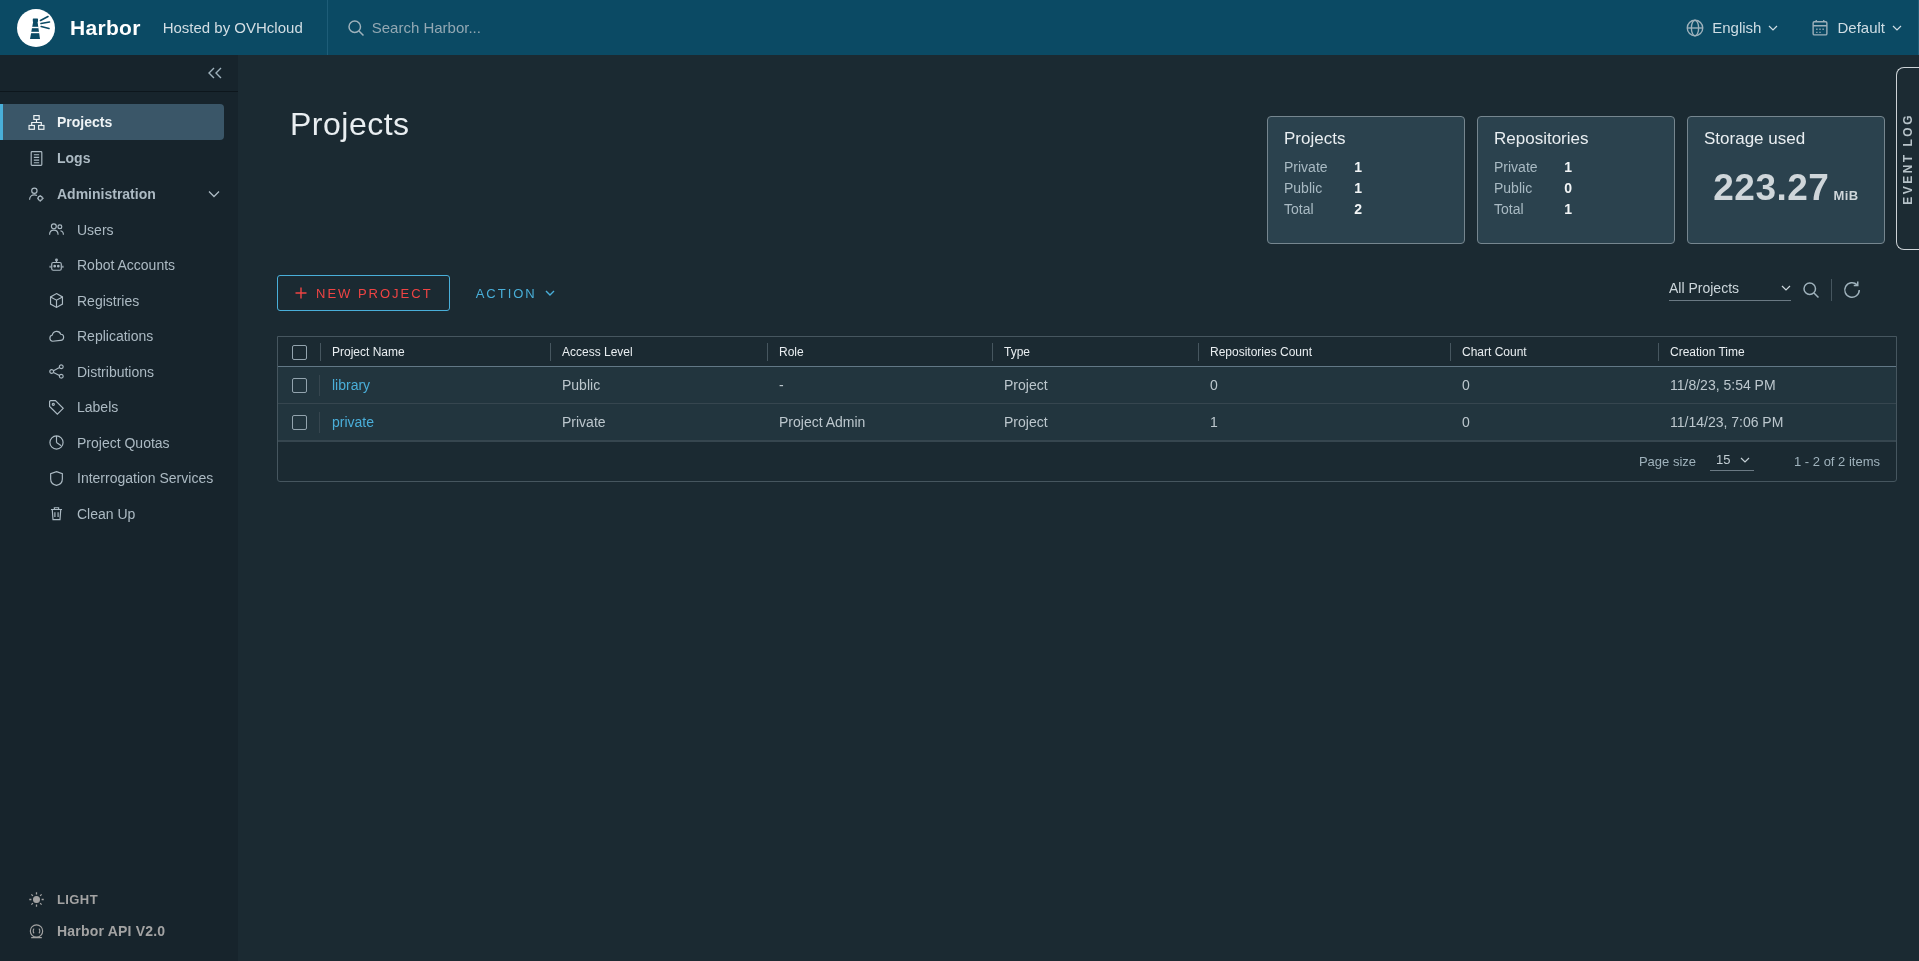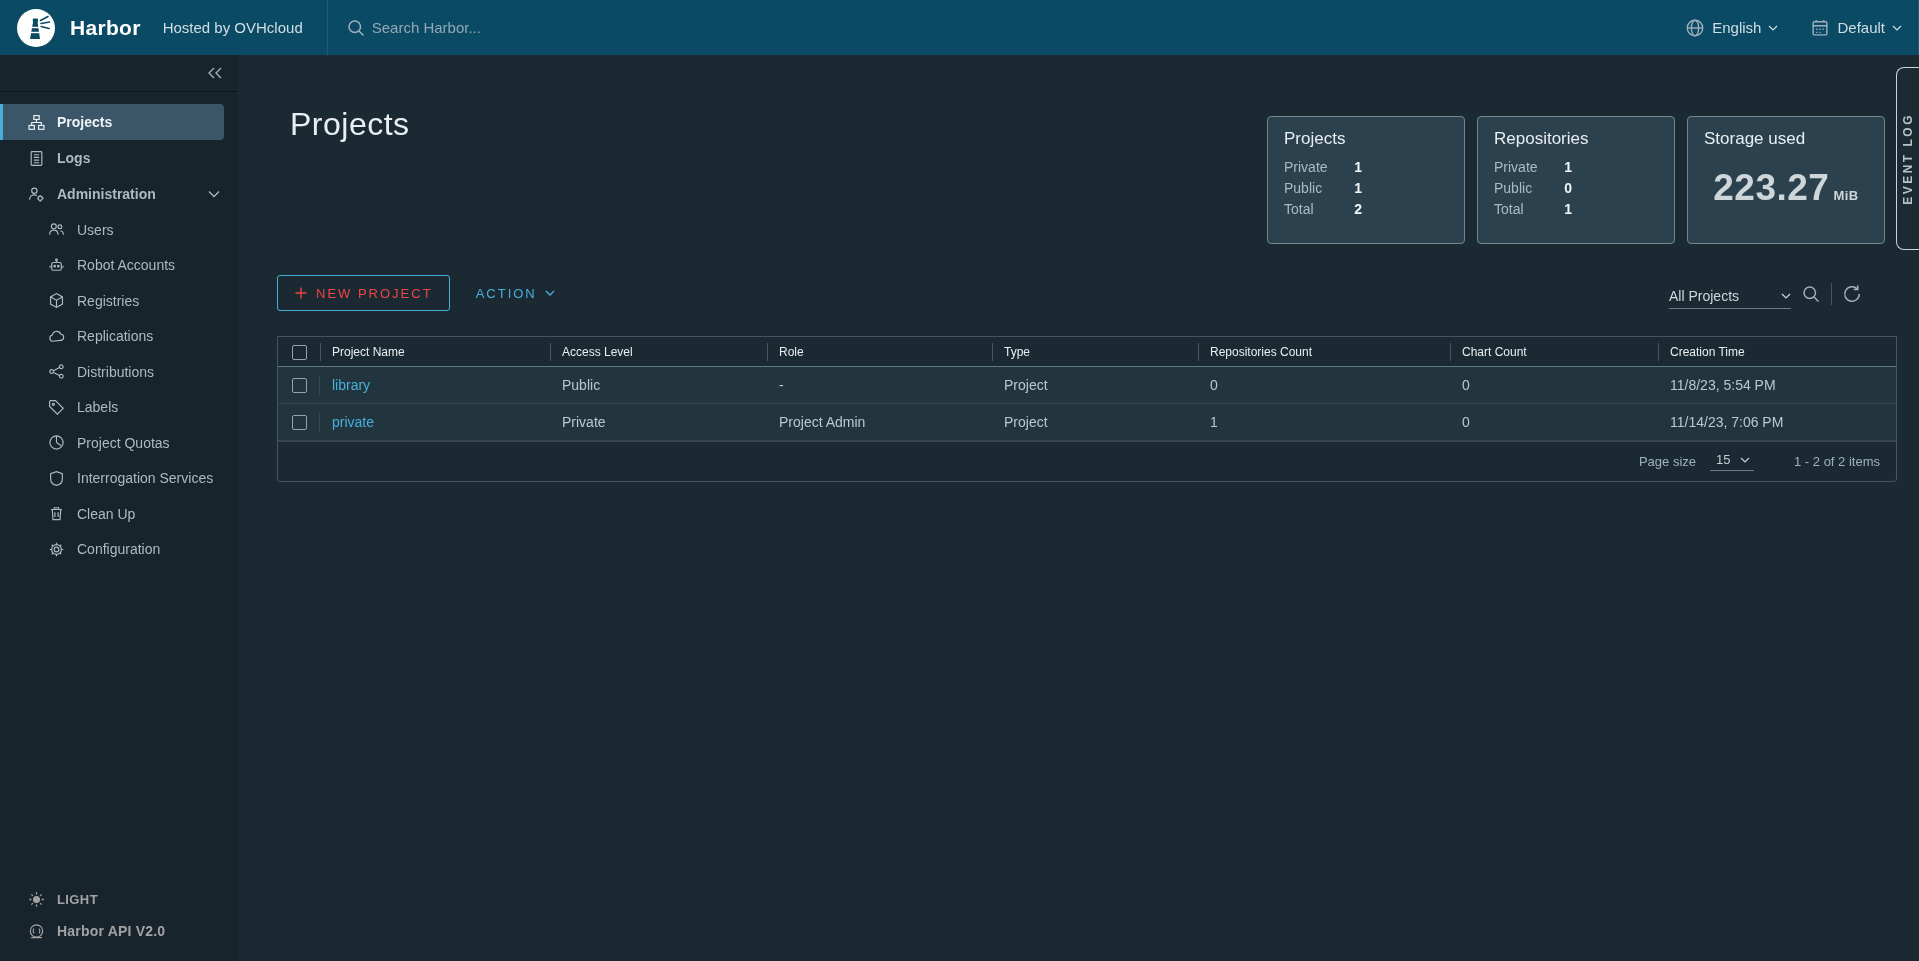--- a/index.html
+++ b/index.html
@@ -50,21 +50,21 @@
   .card .stat b { margin-left:auto; margin-right:86px; color:#f2f5f6; font-weight:700; }
   .card.storage { text-align:left; }
   .big-num { margin-top:18px; text-align:center; color:#d6dce0; font-size:37px; font-weight:700; letter-spacing:.5px; }
   .big-num span { font-size:13px; font-weight:700; color:#cfd6da; margin-left:4px; }
 
   .toolbar { position:absolute; left:39px; top:220px; display:flex; align-items:center; gap:26px; }
   .btn-outline { display:flex; align-items:center; gap:8px; height:36px; padding:0 16px; border:1px solid #49afd9; border-radius:3px; color:#ef4444; font-size:13px; font-weight:500; letter-spacing:2px; background:transparent; cursor:pointer; font-family:inherit; }
   .btn-flat { display:flex; align-items:center; gap:8px; height:36px; border:none; background:transparent; color:#49afd9; font-size:13px; font-weight:500; letter-spacing:2px; cursor:pointer; font-family:inherit; }
 
   .filterbar { position:absolute; right:57px; top:224px; display:flex; align-items:center; gap:10px; color:#9fb2bc; }
-  .proj-select { display:flex; align-items:center; width:122px; border-bottom:1px solid #6b7a84; padding-bottom:4px; color:#cdd7dc; font-size:14px; cursor:pointer;margin-top:9px; }
+  .proj-select { display:flex; align-items:center; width:122px; border-bottom:1px solid #6b7a84; padding-bottom:4px; color:#cdd7dc; font-size:14px; cursor:pointer; }
   .proj-select .caret { margin-left:auto; }
   .icon-btn { width:20px; height:20px; color:#9fb2bc; cursor:pointer; }
   .v-div { width:1px; height:22px; background:#46565f; }
 
   
   .datagrid { position:absolute; left:39px; top:281px; width:1620px; border:1px solid #46565f; border-radius:0 0 3px 3px; }
   .dg-grid { display:grid; grid-template-columns:42px 230px 217px 225px 206px 252px 208px 1fr; align-items:center; }
   .dg-header { height:30px; border-bottom:1px solid #627886; }
   .dg-header .hcell { font-size:12px; font-weight:400; color:#e9eef1; padding-left:12px; position:relative; height:30px; display:flex; align-items:center; }
   .dg-header .hcell::before { content:''; position:absolute; left:0; top:6px; height:18px; width:1px; background:#46565f; }
@@ -244,28 +244,20 @@
           <span>Interrogation Services</span>
         </div>
         <div class="nav-item">
           <svg class="nav-icon" viewBox="0 0 16 16" fill="none" stroke="currentColor" stroke-width="1.1">
               <path d="M2.8 4.2 h10.4 M6 4.2 V2.6 h4 v1.6"></path>
               <path d="M4 4.2 l.7 9.6 h6.6 l.7-9.6"></path>
               <path d="M6.5 6.8 v4.4 M9.5 6.8 v4.4"></path>
             </svg>
           <span>Clean Up</span>
         </div>
-        <div class="nav-item">
-          <svg class="nav-icon" viewBox="0 0 16 16" fill="none" stroke="currentColor" stroke-width="1.1">
-              <circle cx="8" cy="8" r="2.2"></circle>
-              <circle cx="8" cy="8" r="4.6"></circle>
-              <path d="M8 1.6 v1.8 M8 12.6 v1.8 M1.6 8 h1.8 M12.6 8 h1.8 M3.5 3.5 l1.3 1.3 M11.2 11.2 l1.3 1.3 M12.5 3.5 l-1.3 1.3 M4.8 11.2 l-1.3 1.3"></path>
-            </svg>
-          <span>Configuration</span>
-        </div>
       </div>
     </div>
     <div class="side-bottom">
       <div class="nav-item">
         <svg class="nav-icon" viewBox="0 0 16 16" fill="none" stroke="currentColor" stroke-width="1.2">
             <circle cx="8" cy="8" r="2.7" fill="currentColor"></circle>
             <path d="M8 1.2 v2 M8 12.8 v2 M1.2 8 h2 M12.8 8 h2 M3.2 3.2 l1.4 1.4 M11.4 11.4 l1.4 1.4 M12.8 3.2 l-1.4 1.4 M4.6 11.4 l-1.4 1.4"></path>
           </svg>
         <span>LIGHT</span>
       </div>

